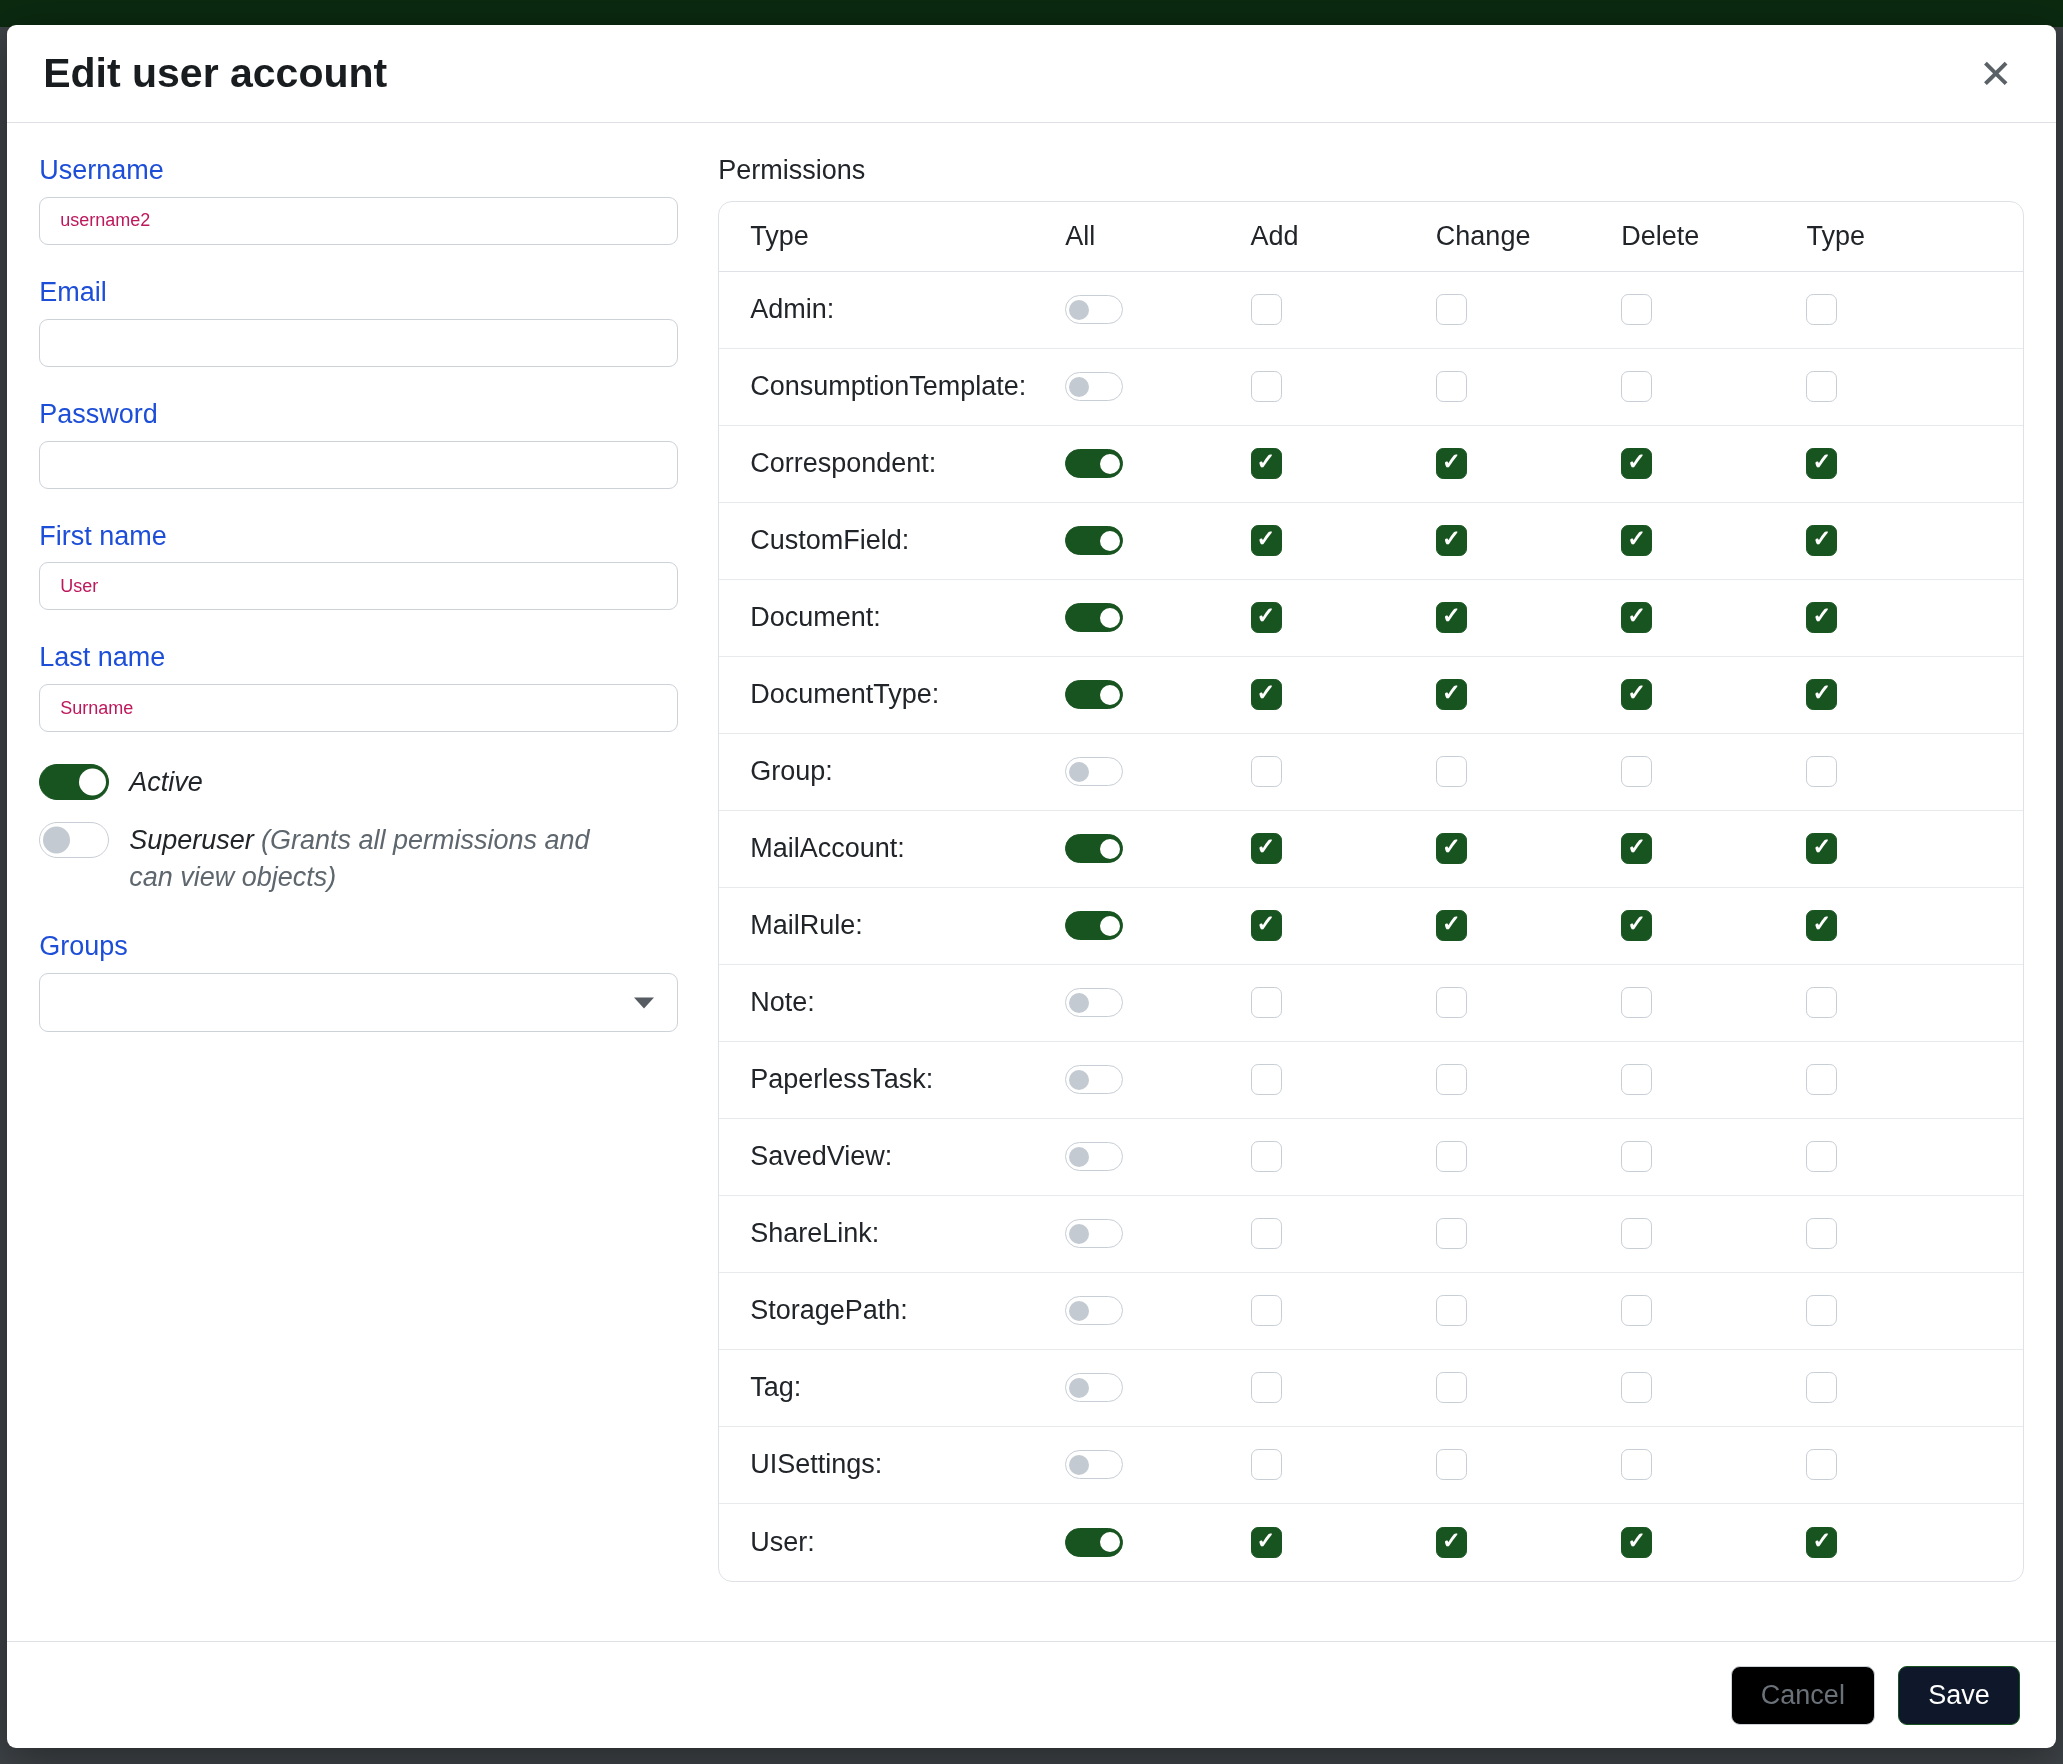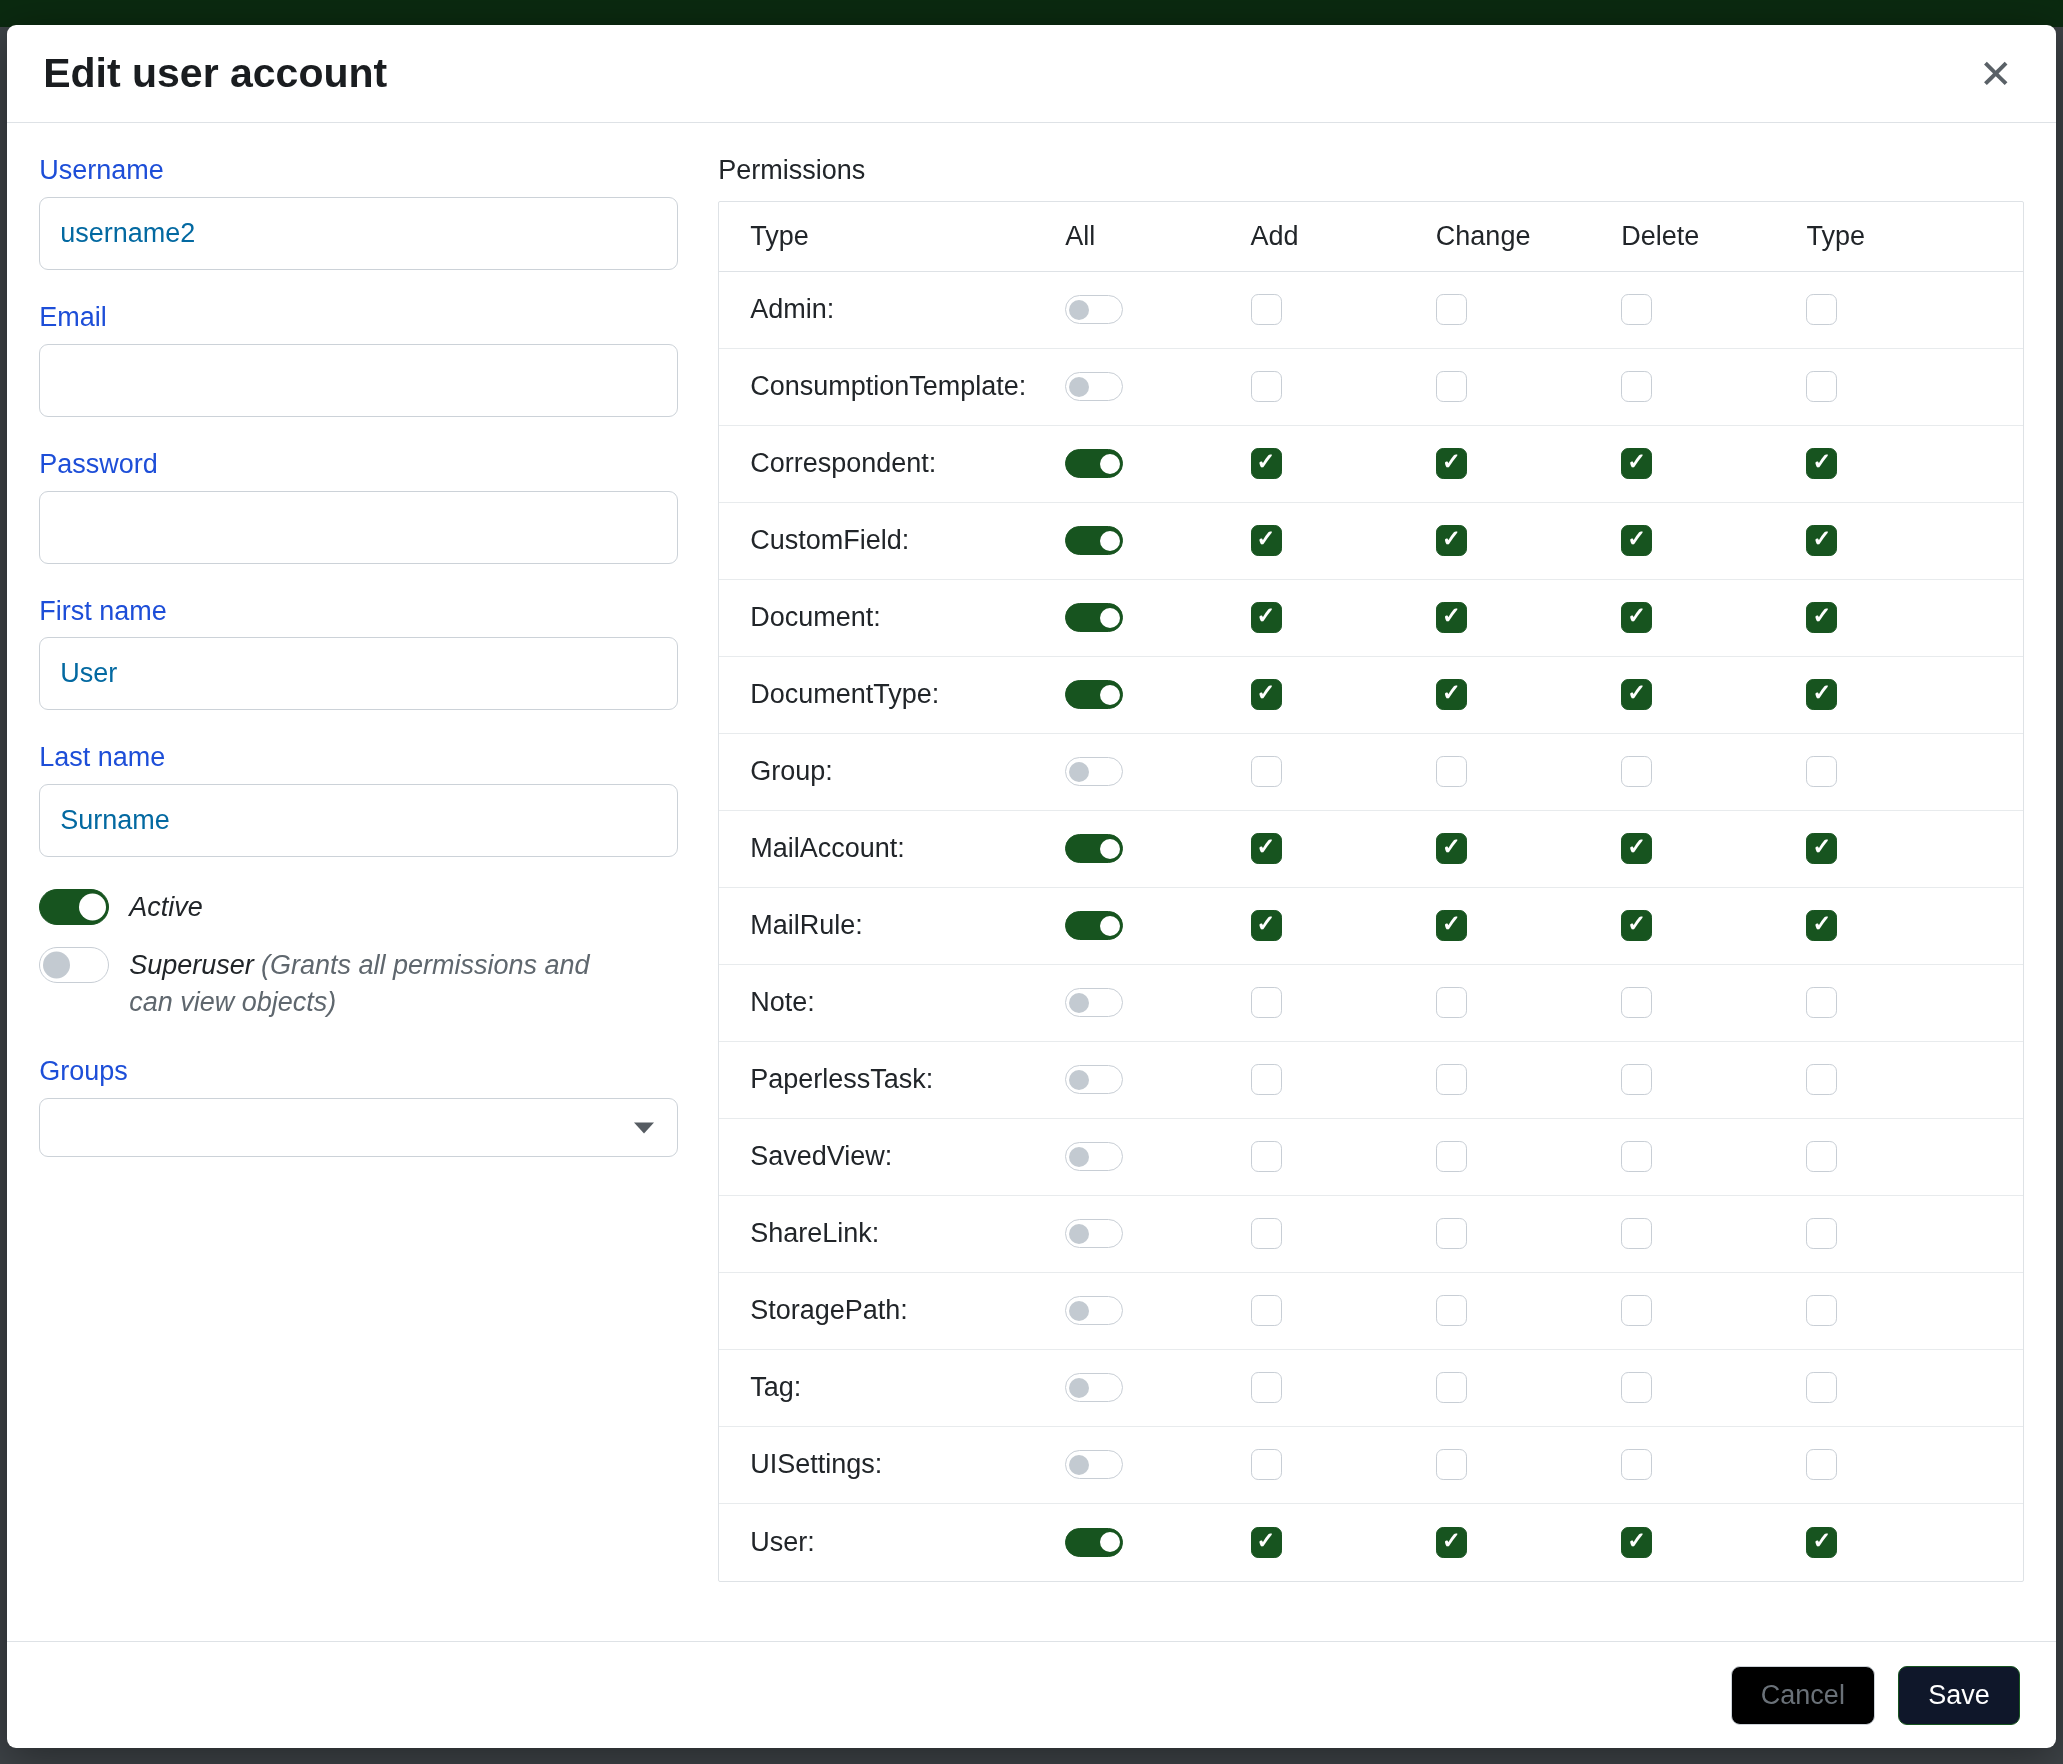--- a/index.html
+++ b/index.html
@@ -22,43 +22,43 @@
     display:flex; align-items:center; justify-content:space-between;
     padding:25px 36px; border-bottom:1.8px solid #dee2e6; flex:none;
   }
   .modal-title { font-size:41px; font-weight:700; color:#1a1d20; }
   .close-btn { background:none; border:none; font-size:40px; color:#5a6167; line-height:1; cursor:pointer; padding:3.6px 7.2px; }
   .modal-body { flex:1; display:flex; gap:40px; padding:32px; overflow:hidden; }
   .form-col { width:639px; flex:none; }
   .form-group { margin-bottom:32px; }
   .form-label { display:block; font-size:27px; color:#1d4ed8; margin-bottom:10.8px; }
   .text-input {
-    width:100%; height:73px; border:1.8px solid #ccd2d8; border-radius:9px;
-    padding:0 20px; font-size:27px; color:#0369a1; font-family:inherit; background:#fff; outline:none;
+    width:100%; height:48px; border:1.8px solid #ccd2d8; border-radius:9px;
+    padding:0 20px; font-size:18px; color:#be185d; font-family:inherit; background:#fff; outline:none;
   }
   
   .switch { position:relative; display:inline-block; width:58px; height:29px; border-radius:29px; background:#fff; border:1.8px solid #c8ced5; flex:none; vertical-align:middle; cursor:pointer; }
   .switch .knob { position:absolute; top:50%; transform:translateY(-50%); left:2.7px; width:20px; height:20px; border-radius:50%; background:#c3cad1; }
   .switch.on { background:#17541f; border-color:#17541f; }
   .switch.on .knob { left:auto; right:2.7px; background:#fff; }
   .switch.lg { width:70px; height:36px; }
   .switch.lg .knob { width:27px; height:27px; }
   .toggle-row { display:flex; align-items:flex-start; gap:20px; margin-bottom:21.6px;font-style:italic; }
   .toggle-row.center { align-items:center; }
   .toggle-text { font-size:27px; color:#212529; line-height:1.35; max-width:486px; }
   .toggle-text .lbl { font-weight:500; }
   .hint { color:#5f676e; margin-left:7.2px; }
   .select-box { position:relative; width:100%; height:59px; border:1.8px solid #ccd2d8; border-radius:9px; background:#fff; cursor:pointer; }
   .caret { position:absolute; right:23.4px; top:50%; transform:translateY(-40%); width:0; height:0;
     border-left:10px solid transparent; border-right:10px solid transparent; border-top:11.7px solid #565c62; }
   .groups-group { margin-top:36px; }
   
   .perm-col { flex:1; min-width:0; }
   .perm-label { font-size:27px; color:#212529; margin-bottom:14.4px; }
-  .perm-table { border:1.8px solid #dee2e6; border-radius:2px; background:#fff; }
+  .perm-table { border:1.8px solid #dee2e6; border-radius:14px; background:#fff; }
   .perm-head, .perm-row {
     display:grid; grid-template-columns:315px repeat(5,1fr);
     align-items:center; padding:0 31px;
   }
   .perm-head { height:70px; border-bottom:1.8px solid #dee2e6; }
   .perm-row { height:77px; border-bottom:1.8px solid #e8ebed; }
   .perm-row:last-child { border-bottom:none; }
   .perm-head .cell { font-size:27px; color:#212529; }
   .perm-type { font-size:27px; color:#212529; }
   .perm-head > *, .perm-row > * { justify-self:start; }

